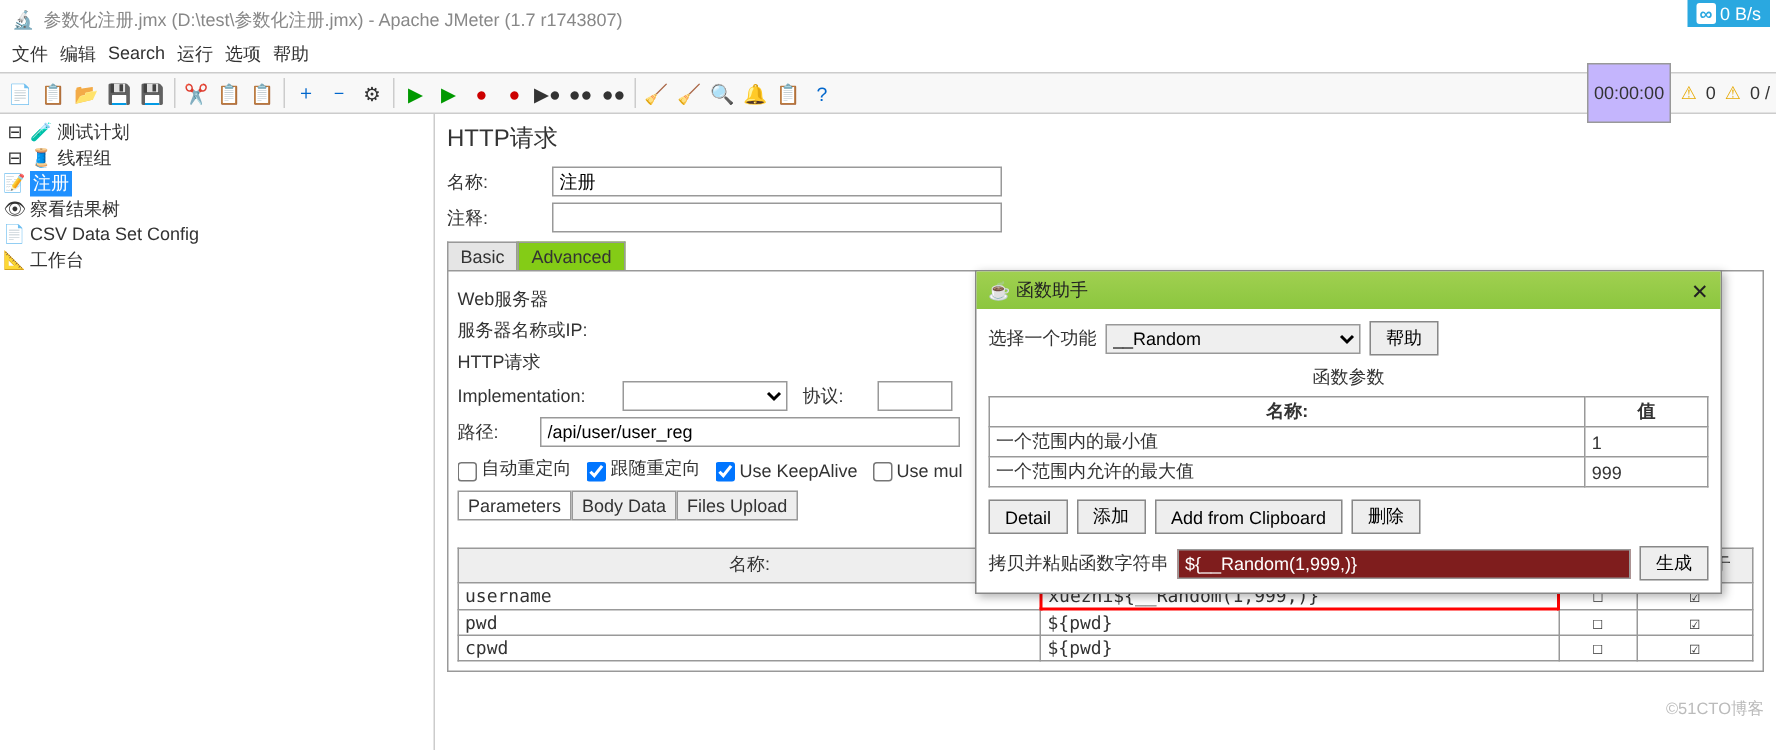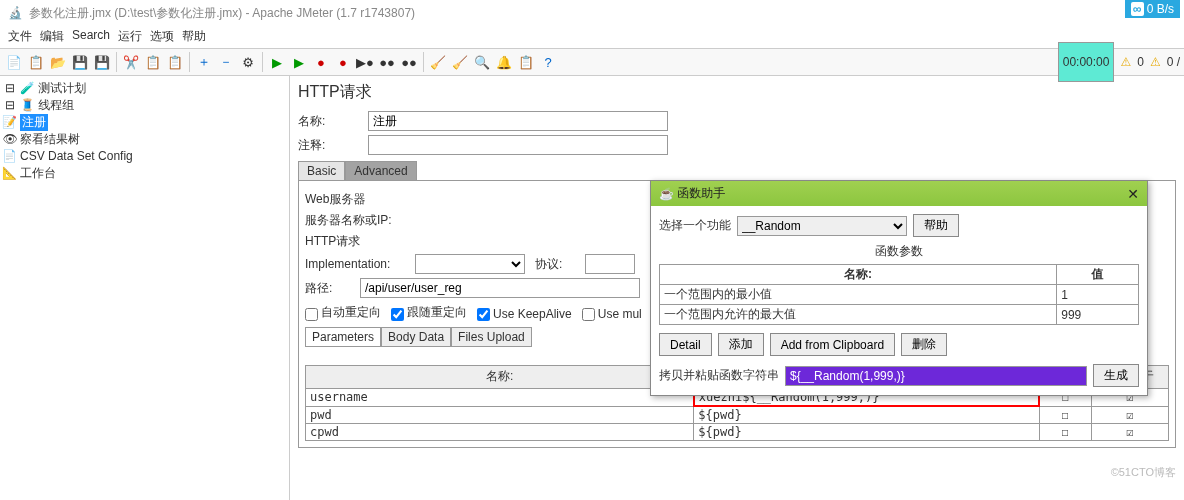--- a/index.html
+++ b/index.html
@@ -7,35 +7,35 @@
 .titlebar{height:26px;background:#fff;padding:4px 8px;color:#888;display:flex;align-items:center}
 .titlebar .icon{margin-right:6px;color:#c00}
 .titlebar .net-badge{position:absolute;right:4px;top:0;background:#2aa8e0;color:#fff;padding:1px 6px;font-size:11px;display:flex;align-items:center;gap:3px;height:18px}
 .titlebar .net-badge .inf{background:#fff;color:#2aa8e0;padding:0 2px;border-radius:2px;font-weight:bold}
 .menubar{height:22px;padding:2px 8px;display:flex;gap:8px;color:#333}
 .menubar span{cursor:default}
 .toolbar{height:28px;border-top:1px solid #ccc;border-bottom:1px solid #ccc;display:flex;align-items:center;padding:0 4px;gap:2px;background:#f8f8f8}
 .toolbar .tbtn{width:20px;height:20px;display:flex;align-items:center;justify-content:center;font-size:13px;cursor:pointer}
 .toolbar .sep{width:1px;height:20px;background:#ccc;margin:0 2px}
 .toolbar .right{margin-left:auto;display:flex;align-items:center;gap:6px;font-family:monospace}
-.toolbar .right .timebox{border:1px solid #999;padding:12px 4px;background:#5eead4}
+.toolbar .right .timebox{border:1px solid #999;padding:12px 4px;background:#c4b5fd}
 .main{display:flex;height:424px}
 .tree{width:290px;border-right:1px solid #ccc;padding:4px 2px;font-family:SimSun,monospace;font-size:13px;line-height:17px}
 .tree .row{white-space:pre;display:flex;align-items:center}
 .tree .row .ic{width:16px;display:inline-block;text-align:center;margin-right:2px}
 .tree .sel{background:#1e90ff;color:#fff;padding:0 2px}
 .editor{flex:1;padding:6px 8px;position:relative}
 .editor h2{font-size:16px;font-weight:normal;margin-bottom:8px}
 .editor .row{display:flex;align-items:center;margin-bottom:4px}
 .editor .row label{width:70px}
 .editor input[type=text]{border:1px solid #999;height:20px;padding:0 4px;background:#fff}
 .editor select{border:1px solid #999;height:20px;background:#fff}
 .tabs{margin-top:6px}
 .tabs .tabrow{display:flex}
-.tabs .tab{border:1px solid #999;border-bottom:none;padding:2px 8px;background:#a3a3a3;cursor:pointer}
+.tabs .tab{border:1px solid #999;border-bottom:none;padding:2px 8px;background:#84cc16;cursor:pointer}
 .tabs .tab.active{background:#e5e5e5}
 .panel{border:1px solid #999;padding:6px}
 .subhdr{font-weight:normal;margin:4px 0}
 .cbrow{display:flex;gap:10px;margin:6px 0}
 .cbrow label{display:flex;align-items:flex-end;gap:3px}
 .cbrow input{width:13px;height:13px}
 .paramtabs{display:flex;gap:0;margin-top:6px}
 .paramtabs .pt{border:1px solid #999;padding:2px 6px;background:#eee}
 .paramtabs .pt.active{background:#fff}
 .ptable{width:100%;border-collapse:collapse;margin-top:18px;border:1px solid #999}
@@ -45,21 +45,21 @@
 .dialog{position:absolute;left:650px;top:180px;width:498px;background:#fff;border:1px solid #888;box-shadow:2px 2px 6px rgba(0,0,0,.3)}
 .dialog .dtitle{background:#8cc63f;background:linear-gradient(#a0d050,#8cc63f);color:#222;padding:4px 8px;display:flex;align-items:center}
 .dialog .dtitle .x{margin-left:auto;cursor:pointer;font-size:14px}
 .dialog .dbody{padding:8px}
 .dialog .drow{display:flex;align-items:center;margin-bottom:6px;gap:6px}
 .dialog select{border:1px solid #999;height:20px;width:170px}
 .dialog button{border:1px solid #888;background:#eee;padding:2px 10px;cursor:pointer}
 .dialog .dhdr{text-align:center;margin:4px 0}
 .dialog table{width:100%;border-collapse:collapse;border:1px solid #999}
 .dialog table th,.dialog table td{border:1px solid #999;padding:1px 4px;font-size:12px}
-.dialog .selt{background:#6d28d9;color:#fff}
+.dialog .selt{background:#7f1d1d;color:#fff}
 .dialog .btnrow{display:flex;gap:6px;justify-content:flex-start;margin:8px 0}
 .dialog .copyrow{display:flex;align-items:center;gap:6px}
 .dialog .copyrow input{flex:1;border:1px solid #999;height:20px;padding:0 4px}
 .watermark{position:absolute;right:8px;bottom:20px;color:#bbb;font-size:11px}
 .warn{color:#e6a800}
 </style>
 </head>
 <body>
 
 <div class="titlebar">

